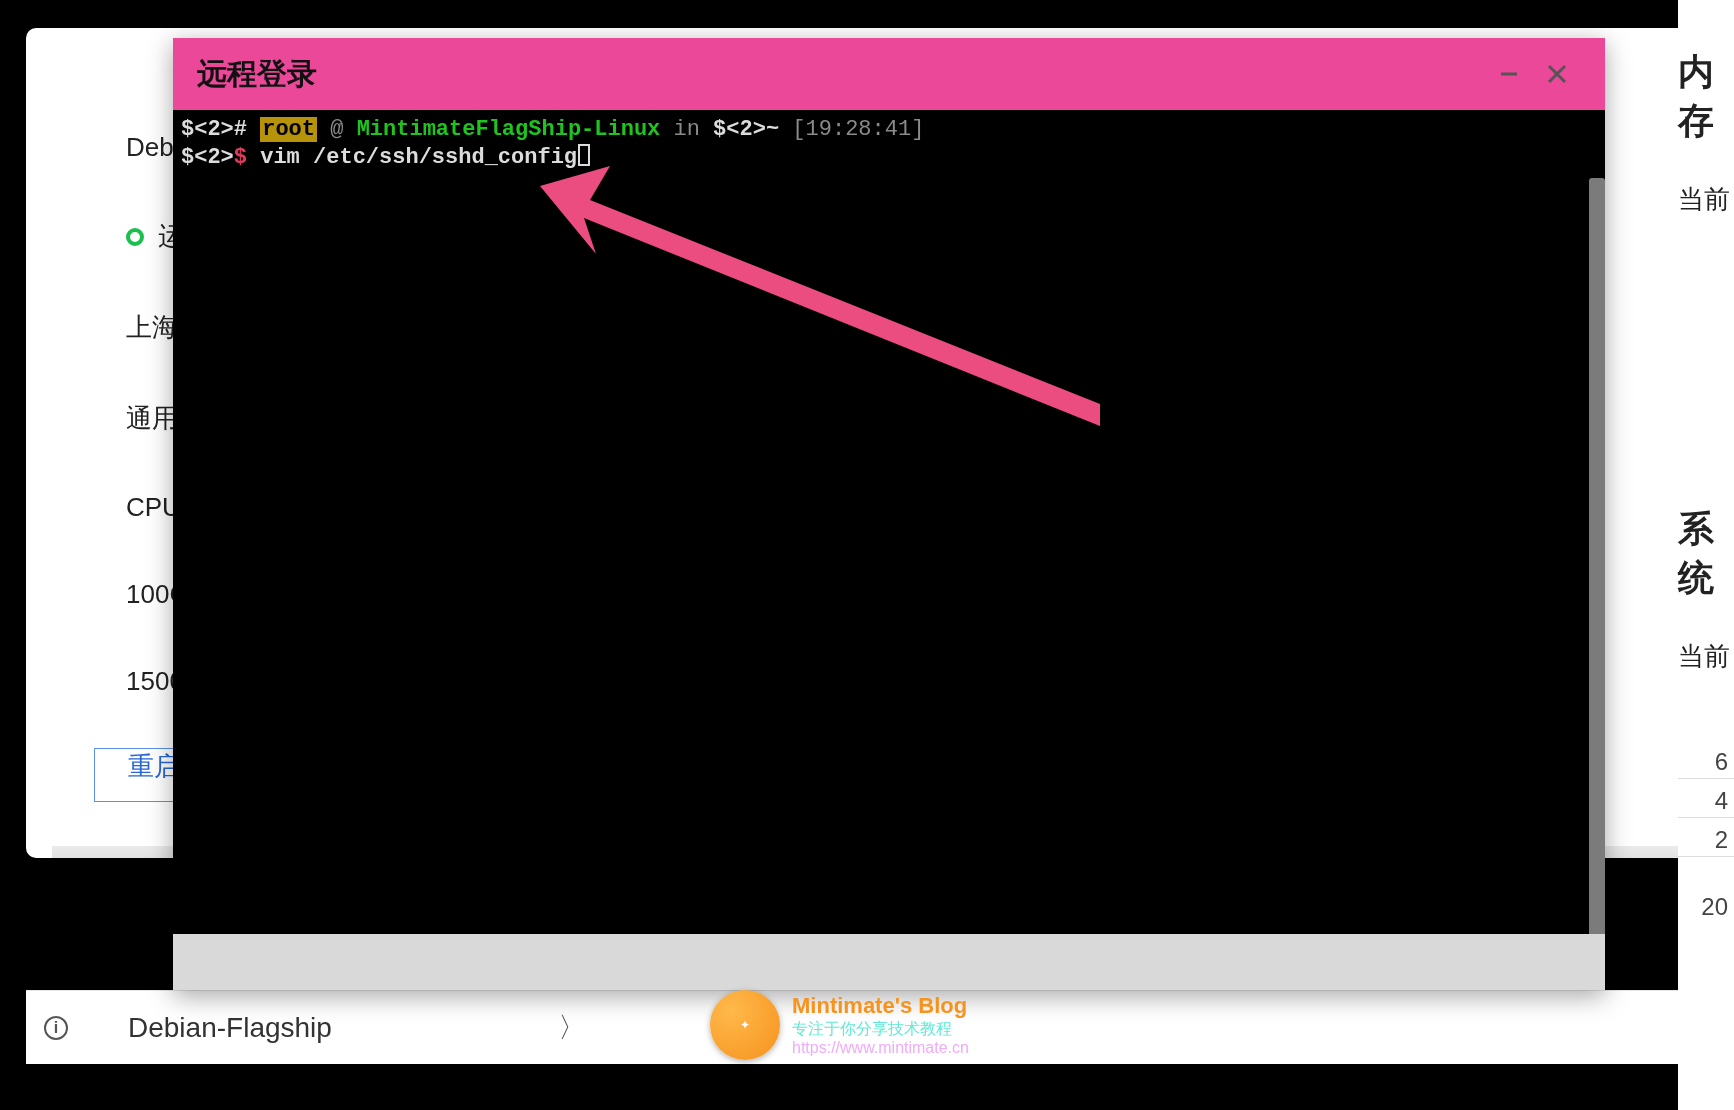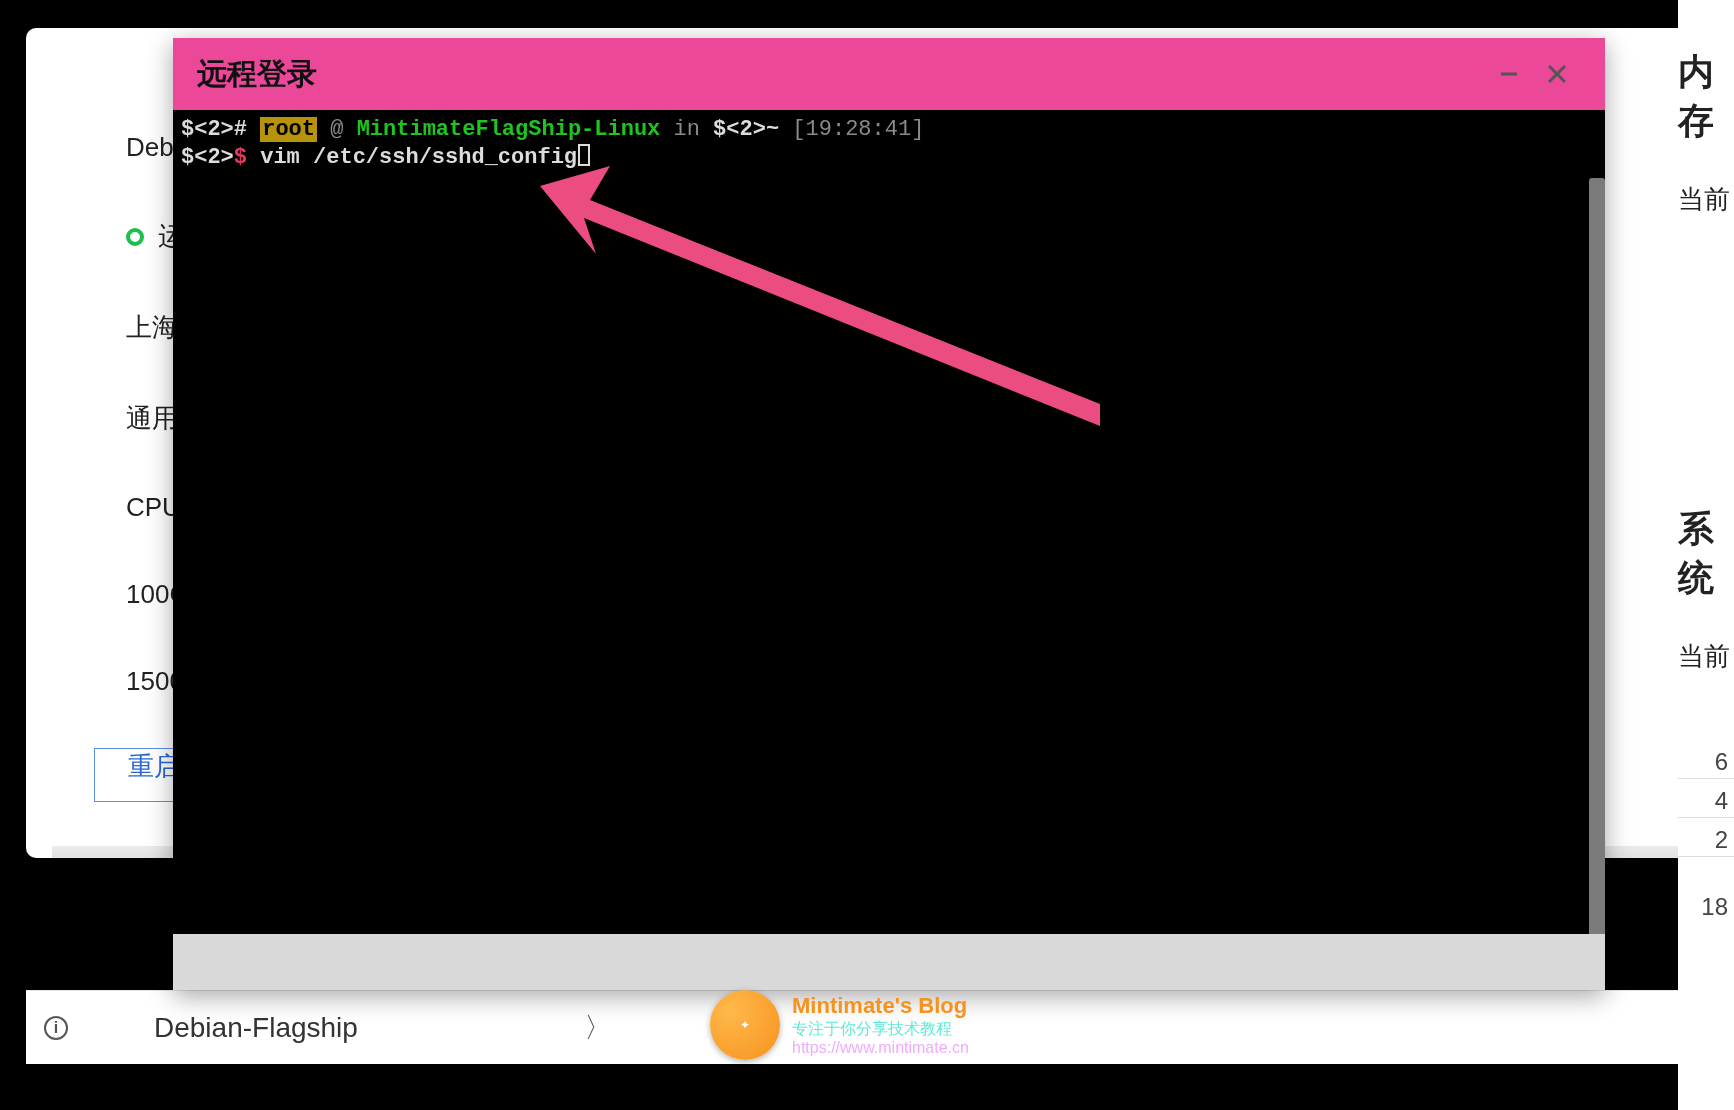--- a/index.html
+++ b/index.html
@@ -54,21 +54,21 @@
     border-top: 1px solid #e6e6e6;
     display:flex; align-items:center;
   }
   .info-i {
     width:24px; height:24px; border:2px solid #555; border-radius:50%;
     display:flex; align-items:center; justify-content:center;
     font-size:16px; font-weight:bold; color:#555;
     margin-left: 18px;
   }
   .bottom-status {
-    margin-left: 86px;
+    margin-left: 60px;
     font-size: 28px; color:#333;
   }
   .angle-bracket { margin-left: 226px; font-size:28px; color:#555; }
 
   
   .right-panel {
     position:absolute; right:0; top:0;
     width: 56px; height: 1110px;
     background:#fff;
     padding-top: 40px;
@@ -214,21 +214,21 @@
   <div class="hdr">内存</div>
   <div class="row">当前</div>
   <div style="height:280px"></div>
   <div class="hdr">系统</div>
   <div class="row">当前</div>
   <div class="numbox">
     <div class="num">6</div>
     <div class="num">4</div>
     <div class="num">2</div>
     <div style="height:28px"></div>
-    <div class="num" style="border:none">18</div>
+    <div class="num" style="border:none">20</div>
   </div>
   <div style="height:180px"></div>
   <div class="hdr">系统</div>
 </div>
 
 <div class="modal">
   <div class="modal-header">
     <span>远程登录</span>
     <span class="spacer"></span>
     <span class="win-btn">

